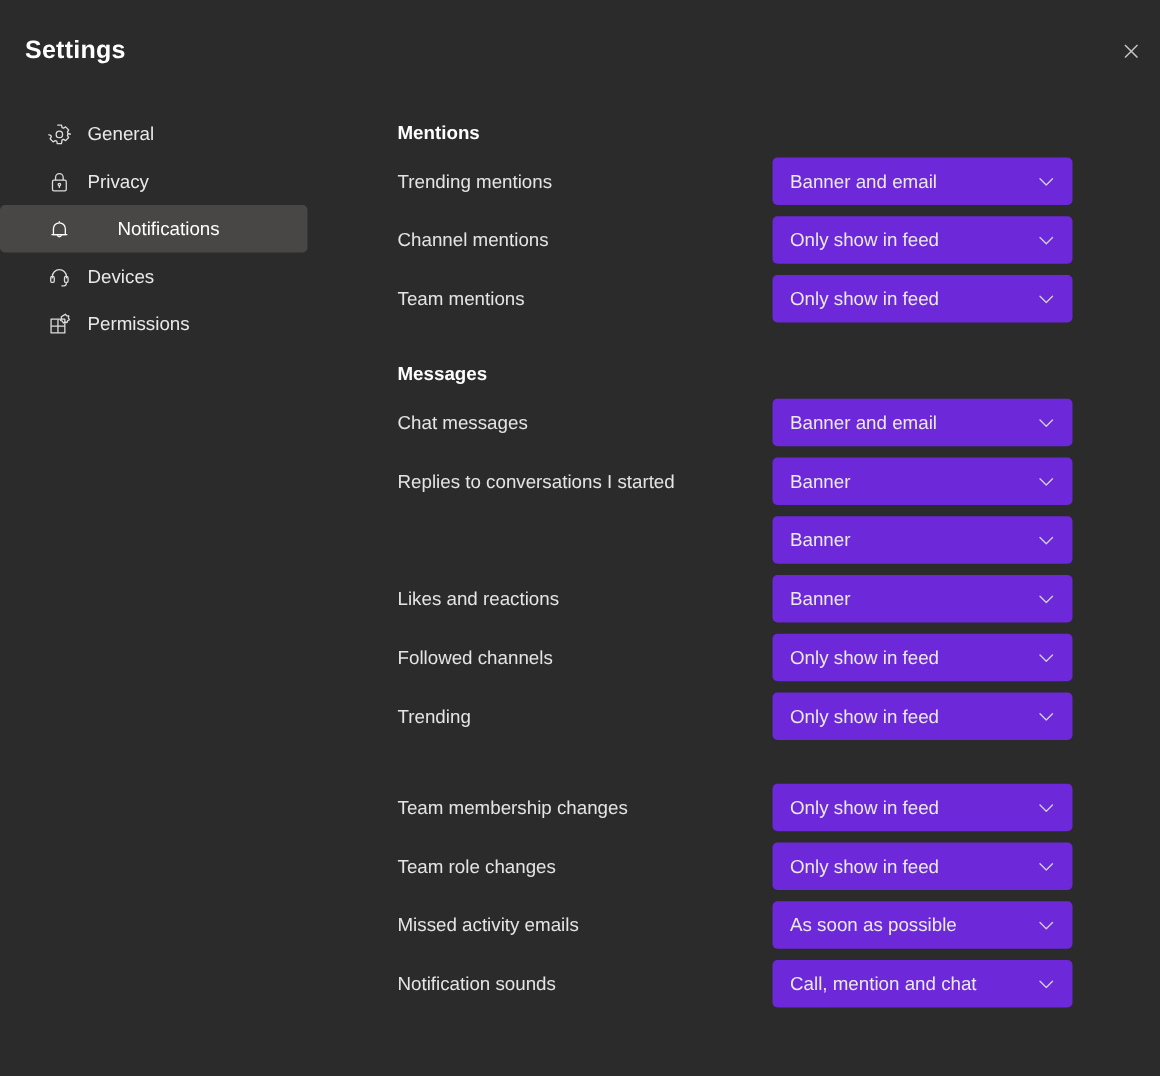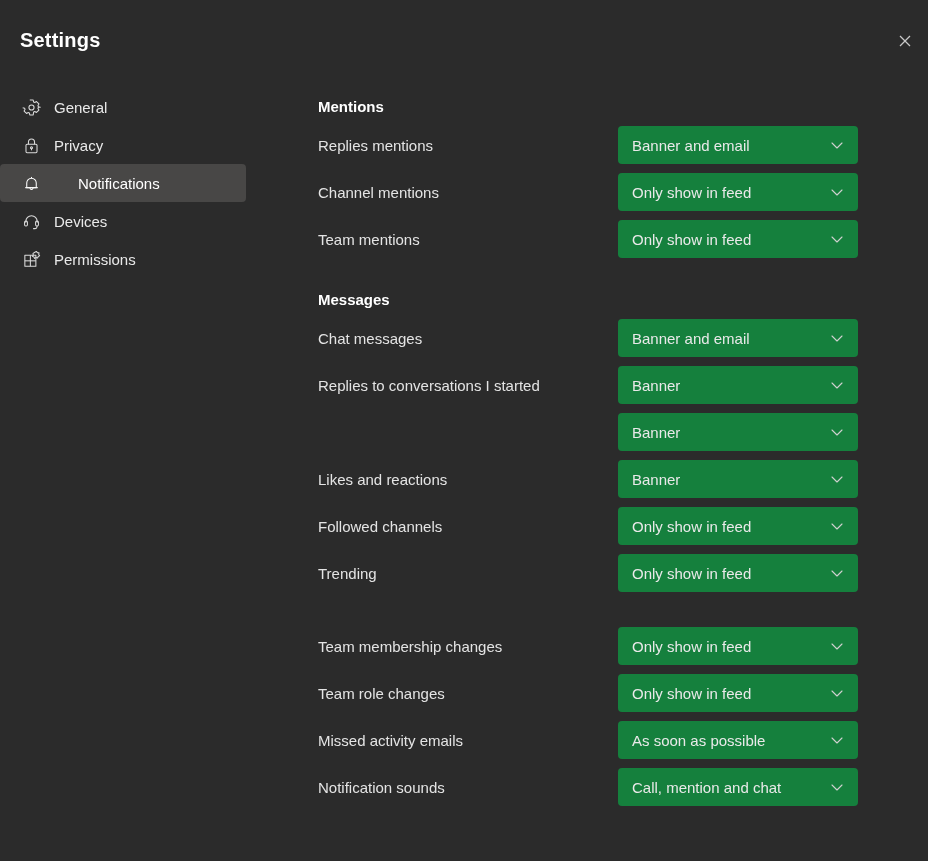--- a/index.html
+++ b/index.html
@@ -57,20 +57,21 @@
   .nav-item {
     position: relative;
     display: flex;
     align-items: center;
     height: 38px;
     width: 246px;
     border-radius: 4px;
     margin-bottom: 0px;
     cursor: pointer;
     box-sizing: border-box;
+    padding-left: 16px;
   }
   .nav-item .nav-icon {
     width: 26px;
     height: 26px;
     margin-left: 18px;
     margin-right: 10px;
     display: flex;
     align-items: center;
     justify-content: center;
     flex: 0 0 auto;
@@ -113,21 +114,21 @@
     color: #e4e4e4;
     white-space: nowrap;
     flex: 0 0 auto;
   }
   .dropdown {
     position: absolute;
     right: 20px;
     top: 4px;
     width: 240px;
     height: 38px;
-    background: #15803d;
+    background: #6d28d9;
     border-radius: 4px;
     display: flex;
     align-items: center;
     cursor: pointer;
     box-sizing: border-box;
   }
   .dropdown-value {
     font-size: 15px;
     color: #e9e9e9;
     margin-left: 14px;
@@ -230,21 +231,21 @@
 
   </nav>
 
   <div id="main">
 
     <div class="section">
       <div class="section-title">Mentions</div>
       <div class="rows">
 
         <div class="setting-row">
-          <span class="setting-label">Replies mentions</span>
+          <span class="setting-label">Trending mentions</span>
           <div class="dropdown">
             <span class="dropdown-value">Banner and email</span>
             <span class="dropdown-caret">
               <svg width="18" height="18" viewBox="0 0 18 18" fill="none" stroke="#d0d0d0" stroke-width="1.1" stroke-linecap="round" stroke-linejoin="round">
                   <polyline points="4,7 9,12 14,7"></polyline>
                 </svg>
             </span>
           </div>
         </div>
 

